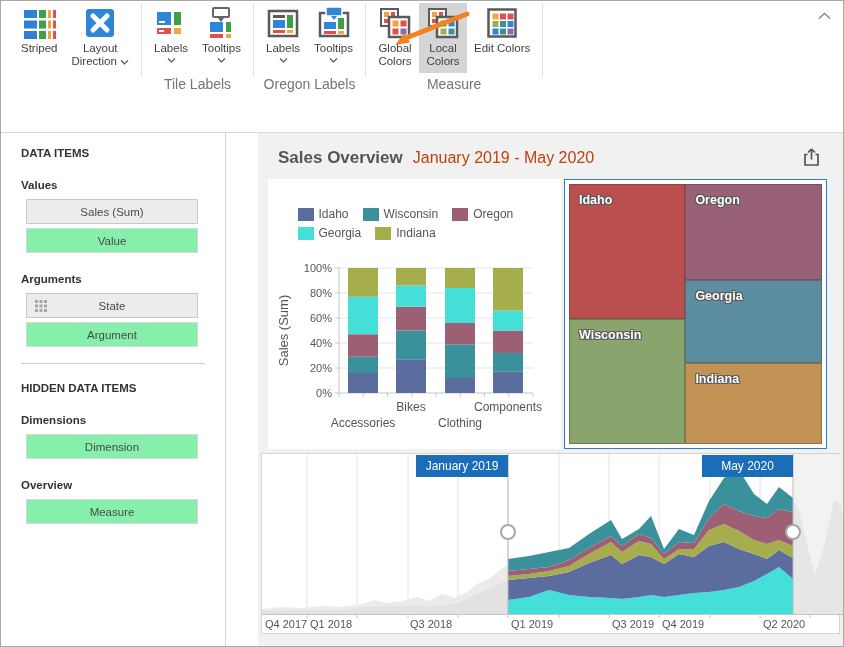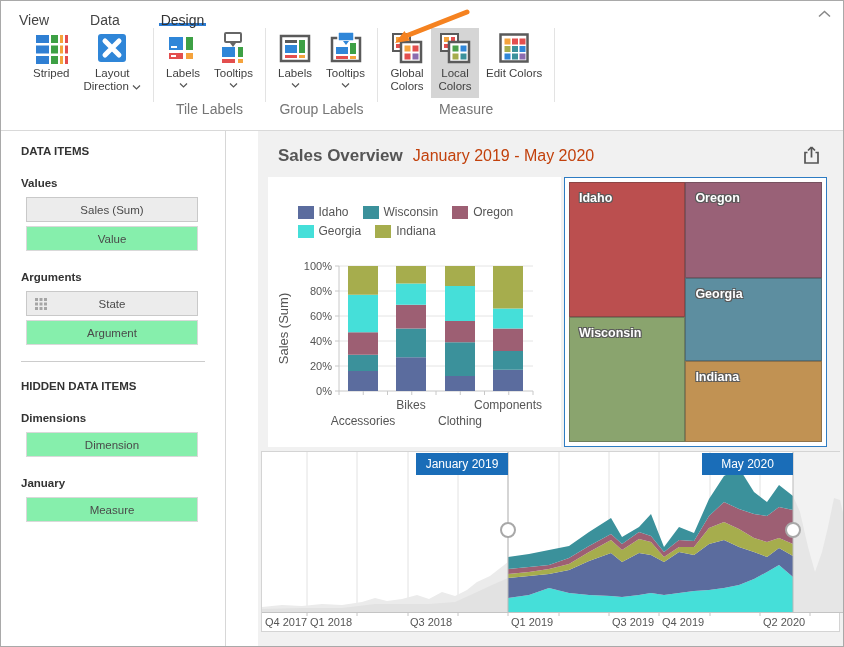--- a/index.html
+++ b/index.html
@@ -5,21 +5,21 @@
   html,body{margin:0;padding:0;background:#fff;}
   *{box-sizing:border-box;}
   .window{width:844px;height:647px;border:1px solid #a9a9a9;background:#fff;
     font-family:"Liberation Sans","DejaVu Sans",sans-serif;position:relative;overflow:hidden;}
   
   .ribbon{height:130px;background:#fff;border-bottom:1px solid #d9d9d9;position:relative;}
   .tabs{display:flex;gap:37px;padding:11px 0 0 16px;height:25px;}
   .tab{font-size:14px;color:#444;padding:0 2px 3px;cursor:default;}
   .tab.active{border-bottom:3px solid #2b7cd3;color:#333;}
   .collapse-btn{position:absolute;top:9px;right:12px;cursor:pointer;line-height:0;}
-  .groups{display:flex;align-items:stretch;height:74px;padding-left:20px;margin-top:2px;}
+  .groups{display:flex;align-items:stretch;height:74px;padding-left:8px;margin-top:2px;}
   .rib-group{display:flex;flex-direction:column;padding:0 5px;border-right:1px solid #e3e3e3;}
   .rib-btns{display:flex;flex:1;align-items:flex-start;}
   .rib-btn{display:flex;flex-direction:column;align-items:center;padding:2px 7px 2px;min-height:70px;cursor:pointer;}
   .rib-btn.selected{background:#d5d5d5;}
   .rib-btn .ic{width:34px;height:34px;margin:1px 0 2px;line-height:0;}
   .rib-btn .lbl{font-size:11.5px;color:#3f3f3f;text-align:center;line-height:13px;white-space:nowrap;}
   .rib-btn .chev{margin-top:3px;line-height:0;}
   .rib-group-name{text-align:center;font-size:14px;color:#757575;padding:3px 0 5px;min-height:14px;}
   .arrow-overlay{position:absolute;left:385px;top:2px;pointer-events:none;}
   
@@ -58,25 +58,20 @@
   .ax12{font-size:12px;fill:#555;}
   .ax13{font-size:13px;fill:#555;}
   .flagtxt{font-size:12px;fill:#fff;}
 </style>
 </head>
 <body>
 
 <div class="window">
 
   <div class="ribbon">
-    <div class="tabs" id="ribbon-tabs">
-        <div class="tab">View</div>
-        <div class="tab">Data</div>
-        <div class="tab active">Design</div>
-      </div>
     <span class="collapse-btn">
       <svg width="13" height="8">
           <path d="M1 6.5 L6.5 1.5 L12 6.5" stroke="#888" stroke-width="1.5" fill="none"></path>
         </svg>
     </span>
     <div class="groups" id="ribbon-groups">
         <div class="rib-group">
           <div class="rib-btns">
             <div class="rib-btn">
               <span class="ic"><svg viewBox="0 0 34 34" width="34" height="34">
@@ -165,21 +160,21 @@
                   <rect x="21" y="12" width="6" height="11" fill="#3da045"></rect>
                   <rect x="7" y="25" width="12" height="3" fill="#e34e4e"></rect>
                   <rect x="21" y="25" width="6" height="3" fill="#f5a33c"></rect>
                 </svg></span>
               <span class="lbl">Tooltips</span>
               <span class="chev"><svg width="9" height="5" viewBox="0 0 9 5">
                   <path d="M1 0.5 L4.5 4 L8 0.5" stroke="#555" stroke-width="1.2" fill="none"></path>
                 </svg></span>
             </div>
           </div>
-          <div class="rib-group-name">Group Labels</div>
+          <div class="rib-group-name">Oregon Labels</div>
         </div>
         <div class="rib-group">
           <div class="rib-btns">
             <div class="rib-btn">
               <span class="ic"><svg viewBox="0 0 34 34" width="34" height="34">
                   <rect x="3" y="3" width="17" height="17" fill="#fff" stroke="#5a5a5a" stroke-width="2"></rect>
                   <rect x="6" y="6" width="5" height="5" fill="#f5a33c"></rect>
                   <rect x="13" y="6" width="4" height="5" fill="#e34e4e"></rect>
                   <rect x="6" y="13" width="5" height="4" fill="#e34e4e"></rect>
                   <rect x="11" y="11" width="20" height="20" fill="#fff" stroke="#5a5a5a" stroke-width="2.5"></rect>
@@ -258,21 +253,21 @@
         </div>
         <div class="sb-btn">
           <span>Argument</span>
         </div>
         <div class="sb-divider"></div>
         <div class="sb-header">HIDDEN DATA ITEMS</div>
         <div class="sb-title">Dimensions</div>
         <div class="sb-btn">
           <span>Dimension</span>
         </div>
-        <div class="sb-title">January</div>
+        <div class="sb-title">Overview</div>
         <div class="sb-btn">
           <span>Measure</span>
         </div>
       </aside>
 
     <main class="main">
       <div class="title-row">
         <span class="d-title">Sales Overview</span>
         <span class="d-subtitle">January 2019 - May 2020</span>
         <span class="export">

